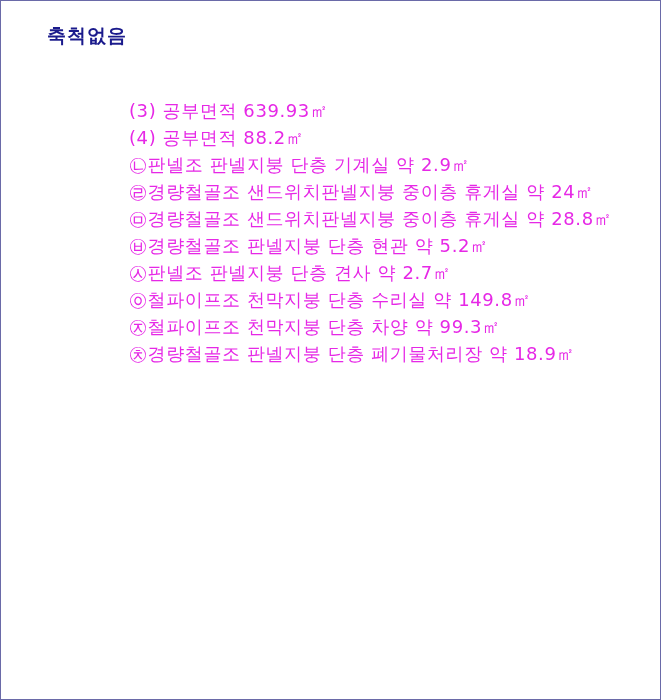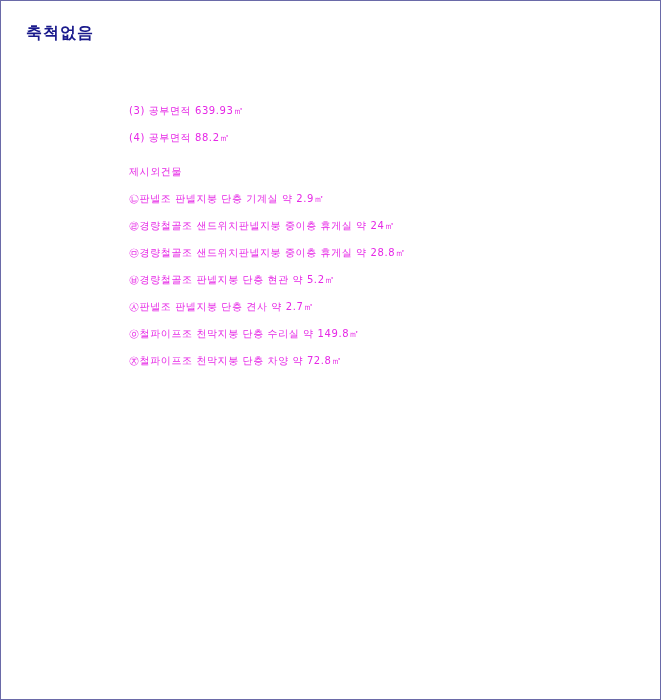--- a/index.html
+++ b/index.html
@@ -16,36 +16,36 @@
   #page {
     position: relative;
     width: 661px;
     height: 700px;
     box-sizing: border-box;
     border: 1px solid #6a6aa8;
     background: #ffffff;
   }
   #title {
     position: absolute;
-    left: 25px;
+    left: 46px;
     top: 22px;
-    font-size: 16px;
+    font-size: 19px;
     font-weight: bold;
     color: #1a1a8c;
     letter-spacing: 1px;
     white-space: nowrap;
   }
   #content {
     position: absolute;
     left: 128px;
     top: 103px;
     width: 500px;
   }
   .line {
-    font-size: 10px;
+    font-size: 18px;
     color: #e628e6;
     white-space: nowrap;
     letter-spacing: 0.6px;
     line-height: 14px;
     margin-bottom: 13px;
   }
   .group-gap {
     margin-top: 20px;
   }
   .list-line {
@@ -57,24 +57,24 @@
 
 <div id="page">
 
   <div id="title">축척없음</div>
 
   <div id="content">
 
     <div class="line">(3) 공부면적 639.93㎡</div>
     <div class="line">(4) 공부면적 88.2㎡</div>
 
-    <div class="line group-gap">제시외건물</div>
 
     <div class="line list-line">㉡판넬조 판넬지붕 단층 기계실 약 2.9㎡</div>
     <div class="line list-line">㉣경량철골조 샌드위치판넬지붕 중이층 휴게실 약 24㎡</div>
     <div class="line list-line">㉤경량철골조 샌드위치판넬지붕 중이층 휴게실 약 28.8㎡</div>
     <div class="line list-line">㉥경량철골조 판넬지붕 단층 현관 약 5.2㎡</div>
     <div class="line list-line">㉦판넬조 판넬지붕 단층 견사 약 2.7㎡</div>
     <div class="line list-line">㉧철파이프조 천막지붕 단층 수리실 약 149.8㎡</div>
-    <div class="line list-line">㉨철파이프조 천막지붕 단층 차양 약 72.8㎡</div>
+    <div class="line list-line">㉨철파이프조 천막지붕 단층 차양 약 99.3㎡</div>
+    <div class="line list-line">㉩경량철골조 판넬지붕 단층 폐기물처리장 약 18.9㎡</div>
 
   </div>
 </div>
 
 </body></html>

